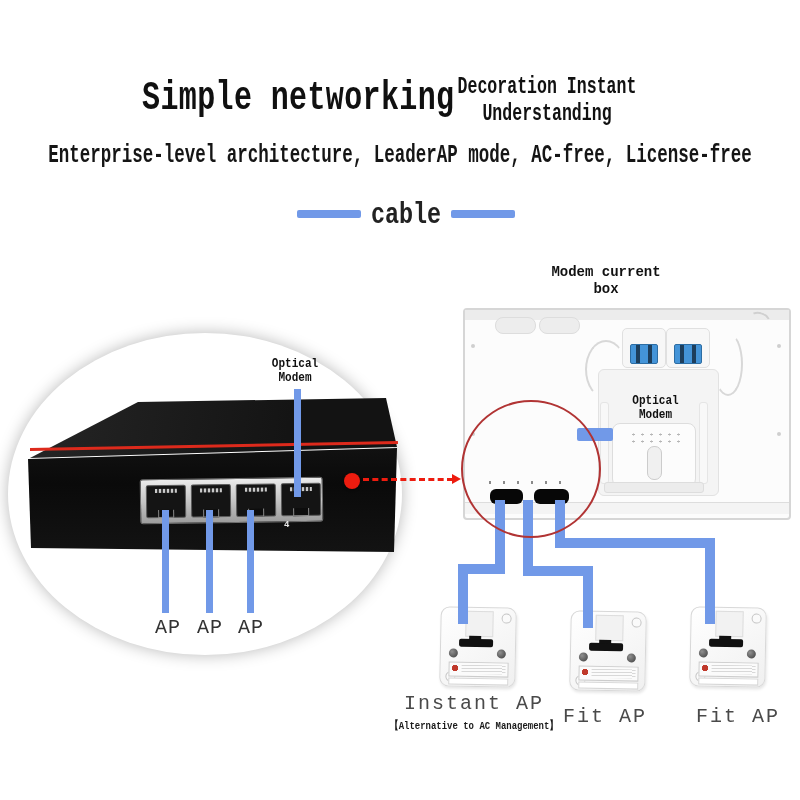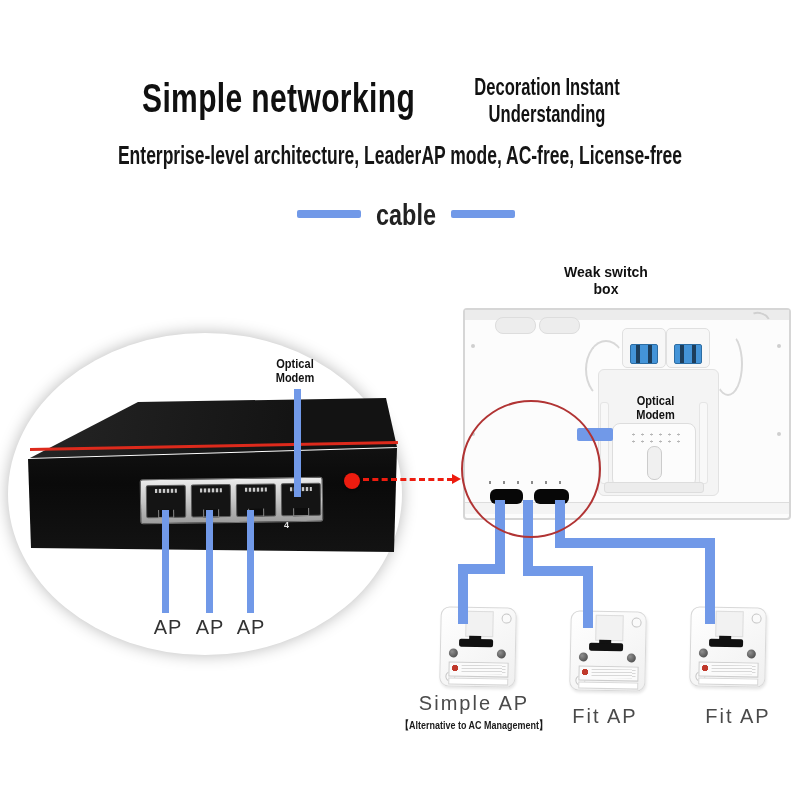--- a/index.html
+++ b/index.html
@@ -1,17 +1,17 @@
 <!DOCTYPE html>
 <html style="--cable-blue: #7199e8; --arrow-red: #ed1c0f; --stripe-red: #dd2a1c; --ellipse-red: #b13434;"><head>
 <meta charset="utf-8">
 <style>
   html,body { margin:0; padding:0; background:#fff; }
   .stage { position:relative; width:800px; height:800px; background:#fff; overflow:hidden;
-           font-family:Liberation Sans, sans-serif; color:#111; }
+           font-family:Liberation Mono, monospace; color:#111; }
   .abs { position:absolute; }
 
   
   .title { left:142px; top:76px; font-size:40px; font-weight:bold; color:#101010;
            transform:scaleX(.75); transform-origin:left top; white-space:nowrap; letter-spacing:.5px; }
   .side-title { left:547px; top:74px; font-size:23px; font-weight:bold; line-height:27px;
            text-align:center; white-space:nowrap; transform:translateX(-50%) scaleX(.72); transform-origin:center top; }
   .subtitle { left:400px; top:141px; font-size:25px; font-weight:bold; white-space:nowrap;
            transform:translateX(-50%) scaleX(.70); transform-origin:center top; color:#151515; }
 
@@ -162,21 +162,21 @@
   </div>
   <div class="abs ap-label" style="left:168px;">AP</div>
   <div class="abs ap-label" style="left:210px;">AP</div>
   <div class="abs ap-label" style="left:251px;">AP</div>
 
   <div class="abs red-dot"></div>
   <div class="abs dash-arrow"></div>
   <div class="abs arrow-head"></div>
 
   <div class="abs box-label">
-    <div>Weak switch</div>
+    <div>Modem current</div>
     <div>box</div>
   </div>
 
   <div class="abs wbox">
     <div class="topstrip"></div>
     <div class="botlip"></div>
     <div class="walldot" style="left:6px; top:34px;"></div>
     <div class="walldot" style="left:6px; top:122px;"></div>
     <div class="walldot" style="left:312px; top:34px;"></div>
     <div class="walldot" style="left:312px; top:122px;"></div>
@@ -248,18 +248,18 @@
   <div class="abs blue-line" style="left:458px; top:564px; width:10px; height:60px;"></div>
   <div class="abs blue-line" style="left:523px; top:500px; width:10px; height:76px;"></div>
   <div class="abs blue-line" style="left:523px; top:566px; width:70px; height:10px;"></div>
   <div class="abs blue-line" style="left:583px; top:566px; width:10px; height:62px;"></div>
   <div class="abs blue-line" style="left:555px; top:500px; width:10px; height:48px;"></div>
   <div class="abs blue-line" style="left:555px; top:538px; width:160px; height:10px;"></div>
   <div class="abs blue-line" style="left:705px; top:538px; width:10px; height:86px;"></div>
 
   <div class="abs red-ellipse"></div>
 
-  <div class="abs ap-name" style="left:474px; top:692px;">Simple AP</div>
+  <div class="abs ap-name" style="left:474px; top:692px;">Instant AP</div>
   <div class="abs ap-note">【Alternative to AC Management】</div>
   <div class="abs ap-name" style="left:605px; top:705px;">Fit AP</div>
   <div class="abs ap-name" style="left:738px; top:705px;">Fit AP</div>
 
 </div>
 
 </body></html>

